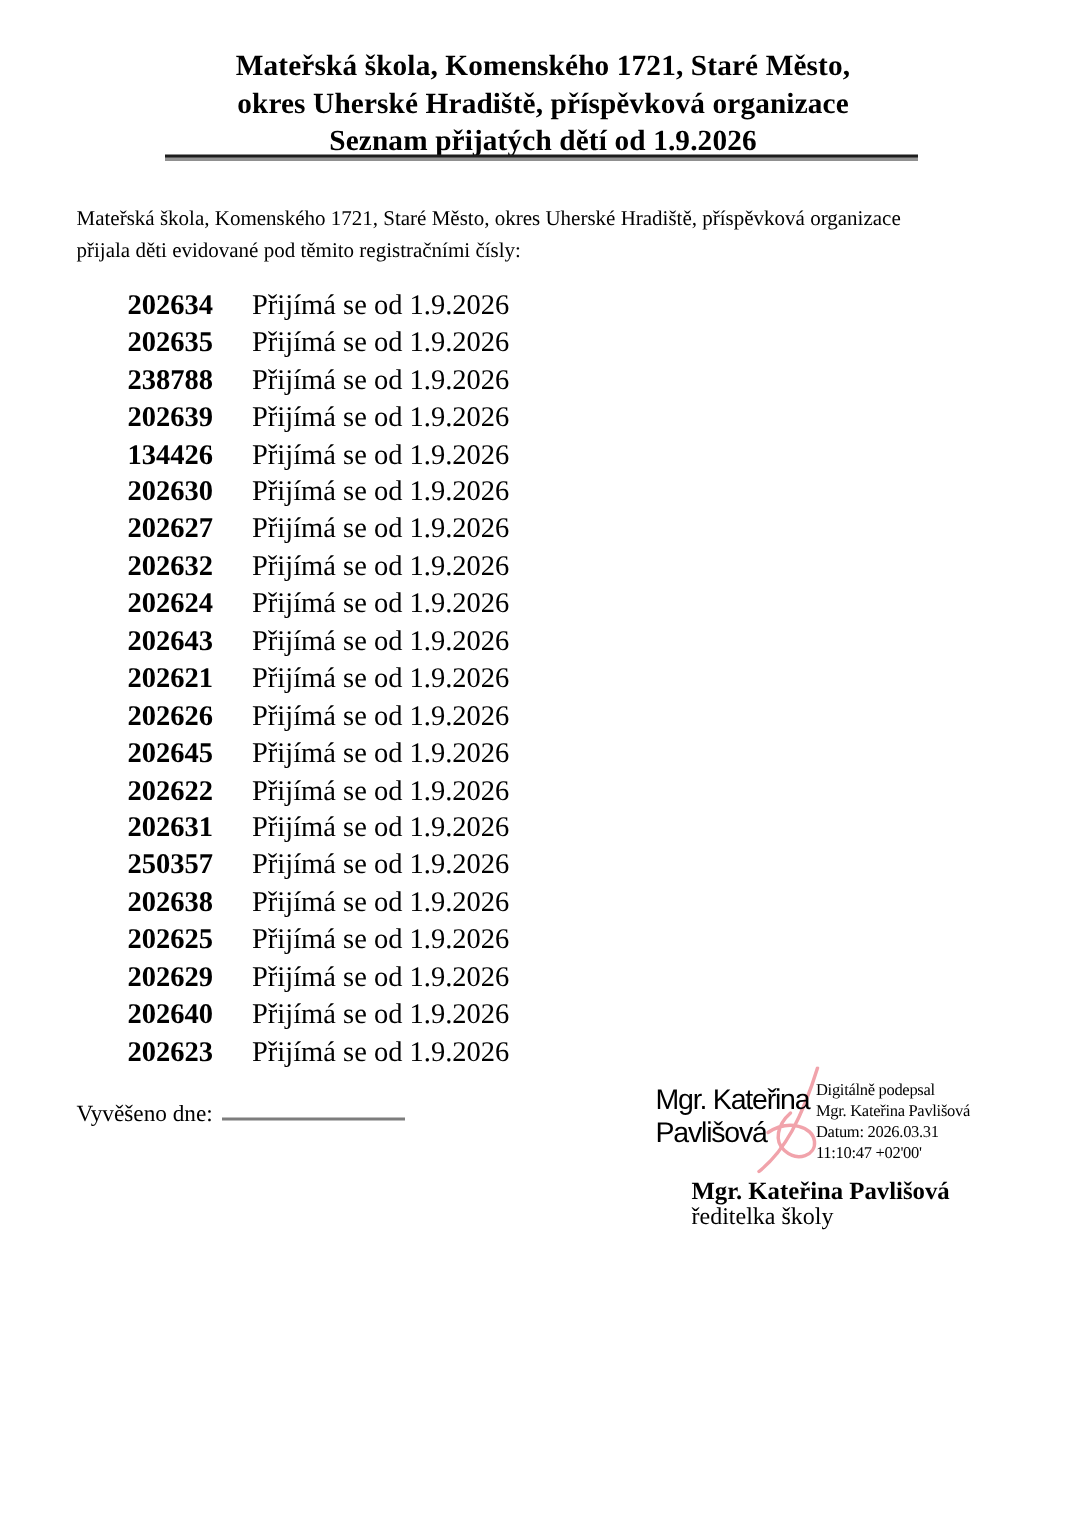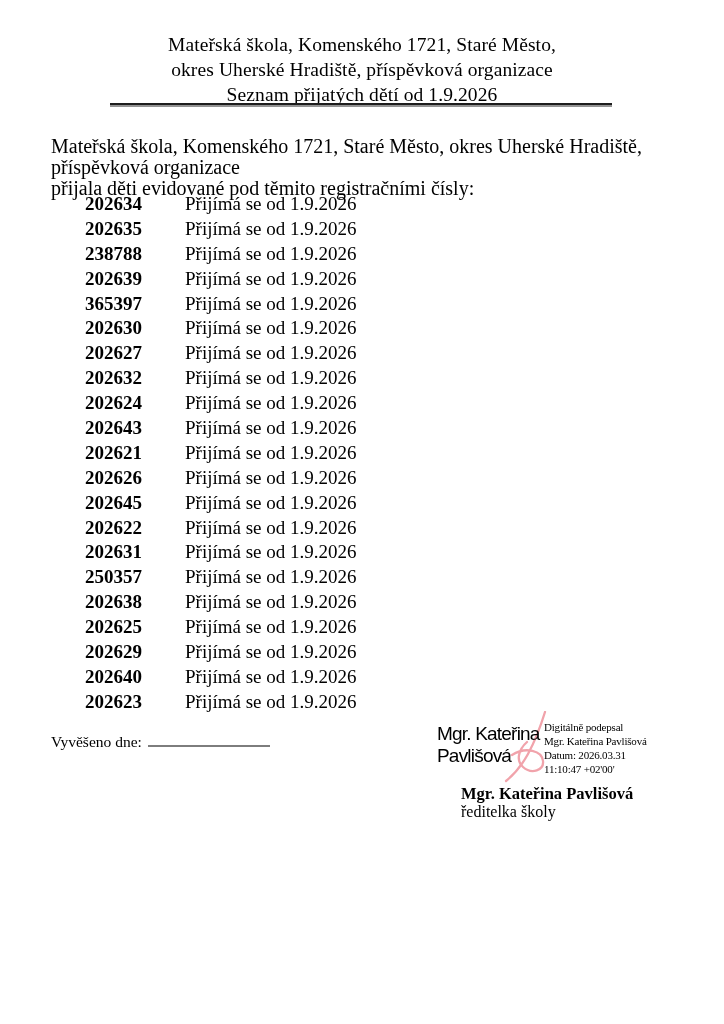--- a/index.html
+++ b/index.html
@@ -17,58 +17,57 @@
     overflow: hidden;
   }
 
   
   .title-block {
     position: absolute;
     top: 32px;
     left: 0;
     width: 724px;
     text-align: center;
-    font-weight: normal;
+    font-weight: bold;
     font-size: 19.5px;
     line-height: 25px;
     letter-spacing: 0.1px;
   }
   .title-rule {
     position: absolute;
     top: 103px;
     left: 110px;
     width: 502px;
     height: 2px;
     background: #1d1d1d;
     border-bottom: 2px solid #939393;
   }
 
   
   .intro {
     position: absolute;
     top: 136px;
     left: 51px;
     width: 625px;
-    font-size: 20px;
+    font-size: 14px;
     line-height: 21px;
   }
 
   
   .reg-list {
     position: absolute;
     top: 192px;
     left: 85px;
     font-size: 19px;
   }
   .reg-row {
     height: 24.9px;
     line-height: 24.9px;
     white-space: nowrap;
     display: flex;
-    gap: 17px;
   }
   .reg-num {
     font-weight: bold;
     width: 83px;
     flex: 0 0 83px;
   }
 
   
   .posted {
     position: absolute;
@@ -162,21 +161,21 @@
       </div>
       <div class="reg-row">
         <span class="reg-num">238788</span>
         <span class="reg-decision">Přijímá se od 1.9.2026</span>
       </div>
       <div class="reg-row">
         <span class="reg-num">202639</span>
         <span class="reg-decision">Přijímá se od 1.9.2026</span>
       </div>
       <div class="reg-row">
-        <span class="reg-num">365397</span>
+        <span class="reg-num">134426</span>
         <span class="reg-decision">Přijímá se od 1.9.2026</span>
       </div>
       <div class="reg-row">
         <span class="reg-num">202630</span>
         <span class="reg-decision">Přijímá se od 1.9.2026</span>
       </div>
       <div class="reg-row">
         <span class="reg-num">202627</span>
         <span class="reg-decision">Přijímá se od 1.9.2026</span>
       </div>

